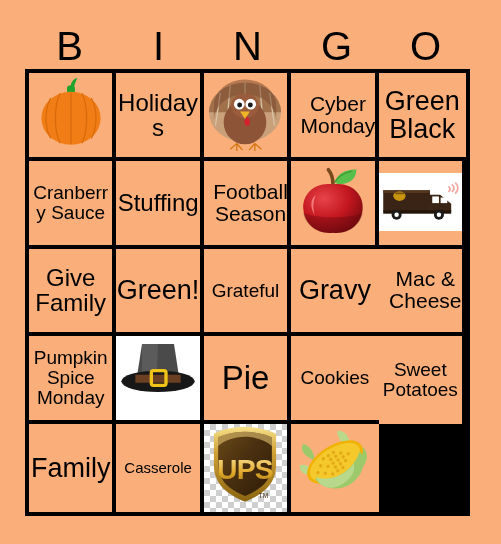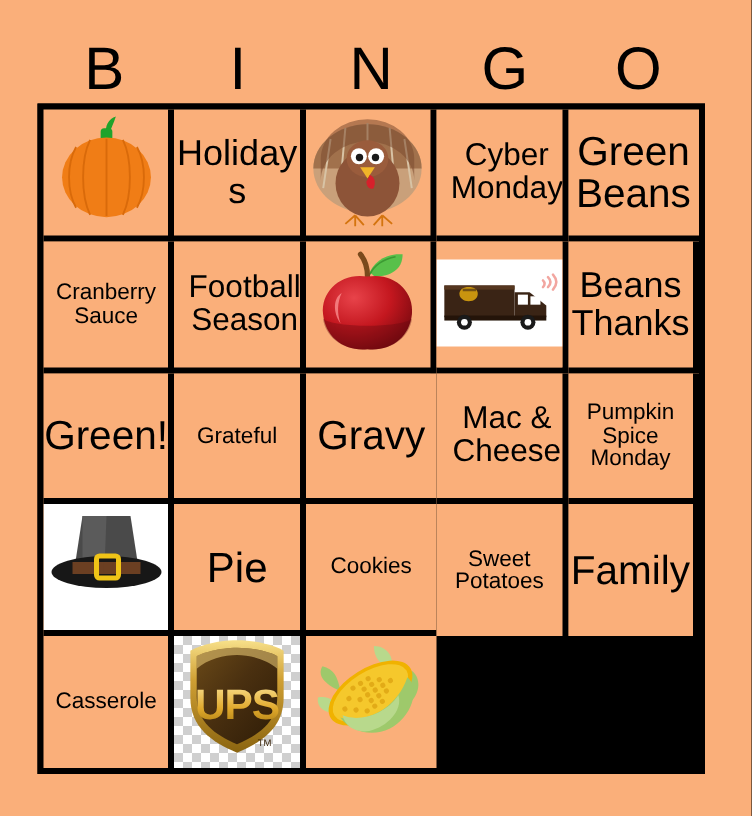--- a/index.html
+++ b/index.html
@@ -73,23 +73,23 @@
   .cell-text {
     color: #000;
     line-height: 1.05;
     padding: 0 2px;
     width: 100%;
     word-wrap: break-word;
   }
   .fs-xl { font-size: 27px; }
   .fs-lg { font-size: 24px; }
   .fs-md { font-size: 21px; padding-left: 12px; }
-  .fs-sm { font-size: 15px; }
+  .fs-sm { font-size: 19px; }
   .fs-xs { font-size: 15px; }
-  .fs-huge { font-size: 28px; }
+  .fs-huge { font-size: 33px; }
 
   
   .img-wrap {
     width: 100%;
     height: 100%;
     display: flex;
     align-items: flex-start;
     justify-content: center;
     position: relative;
   }
@@ -178,24 +178,27 @@
           <path d="M40 86 l-8 7 M40 86 l0 9 M40 86 l7 8"></path>
           <path d="M62 86 l-7 8 M62 86 l0 9 M62 86 l8 7"></path>
         </g>
       </svg>
         </div>
       </div>
       <div class="cell">
         <span class="cell-text fs-md">Cyber Monday</span>
       </div>
       <div class="cell last-col">
-        <span class="cell-text fs-xl">Green Beans</span>
+        <span class="cell-text fs-xl">Green Black</span>
       </div>
       <div class="cell">
         <span class="cell-text fs-sm">Cranberry Sauce</span>
+      </div>
+      <div class="cell">
+        <span class="cell-text fs-lg">Stuffing</span>
       </div>
       <div class="cell">
         <span class="cell-text fs-md">Football Season</span>
       </div>
       <div class="cell">
         <div class="img-wrap">
           <svg width="78" height="78" viewBox="0 0 100 100">
         <defs>
           <radialGradient id="apG" cx="35%" cy="30%" r="75%">
             <stop offset="0%" stop-color="#e8434a"></stop>
@@ -231,21 +234,21 @@
         <g stroke="#f2a6a0" stroke-width="3" fill="none" stroke-linecap="round">
           <path d="M122 10 q4 4 0 8"></path>
                 <path d="M128 6 q6 6 0 12"></path>
                 <path d="M134 3 q8 9 0 18"></path>
         </g>
       </svg>
           </div>
         </div>
       </div>
       <div class="cell">
-        <span class="cell-text fs-lg">Beans Thanks</span>
+        <span class="cell-text fs-lg">Give Family</span>
       </div>
       <div class="cell">
         <span class="cell-text fs-xl">Green!</span>
       </div>
       <div class="cell">
         <span class="cell-text fs-sm">Grateful</span>
       </div>
       <div class="cell last-col">
         <span class="cell-text fs-xl">Gravy</span>
       </div>

